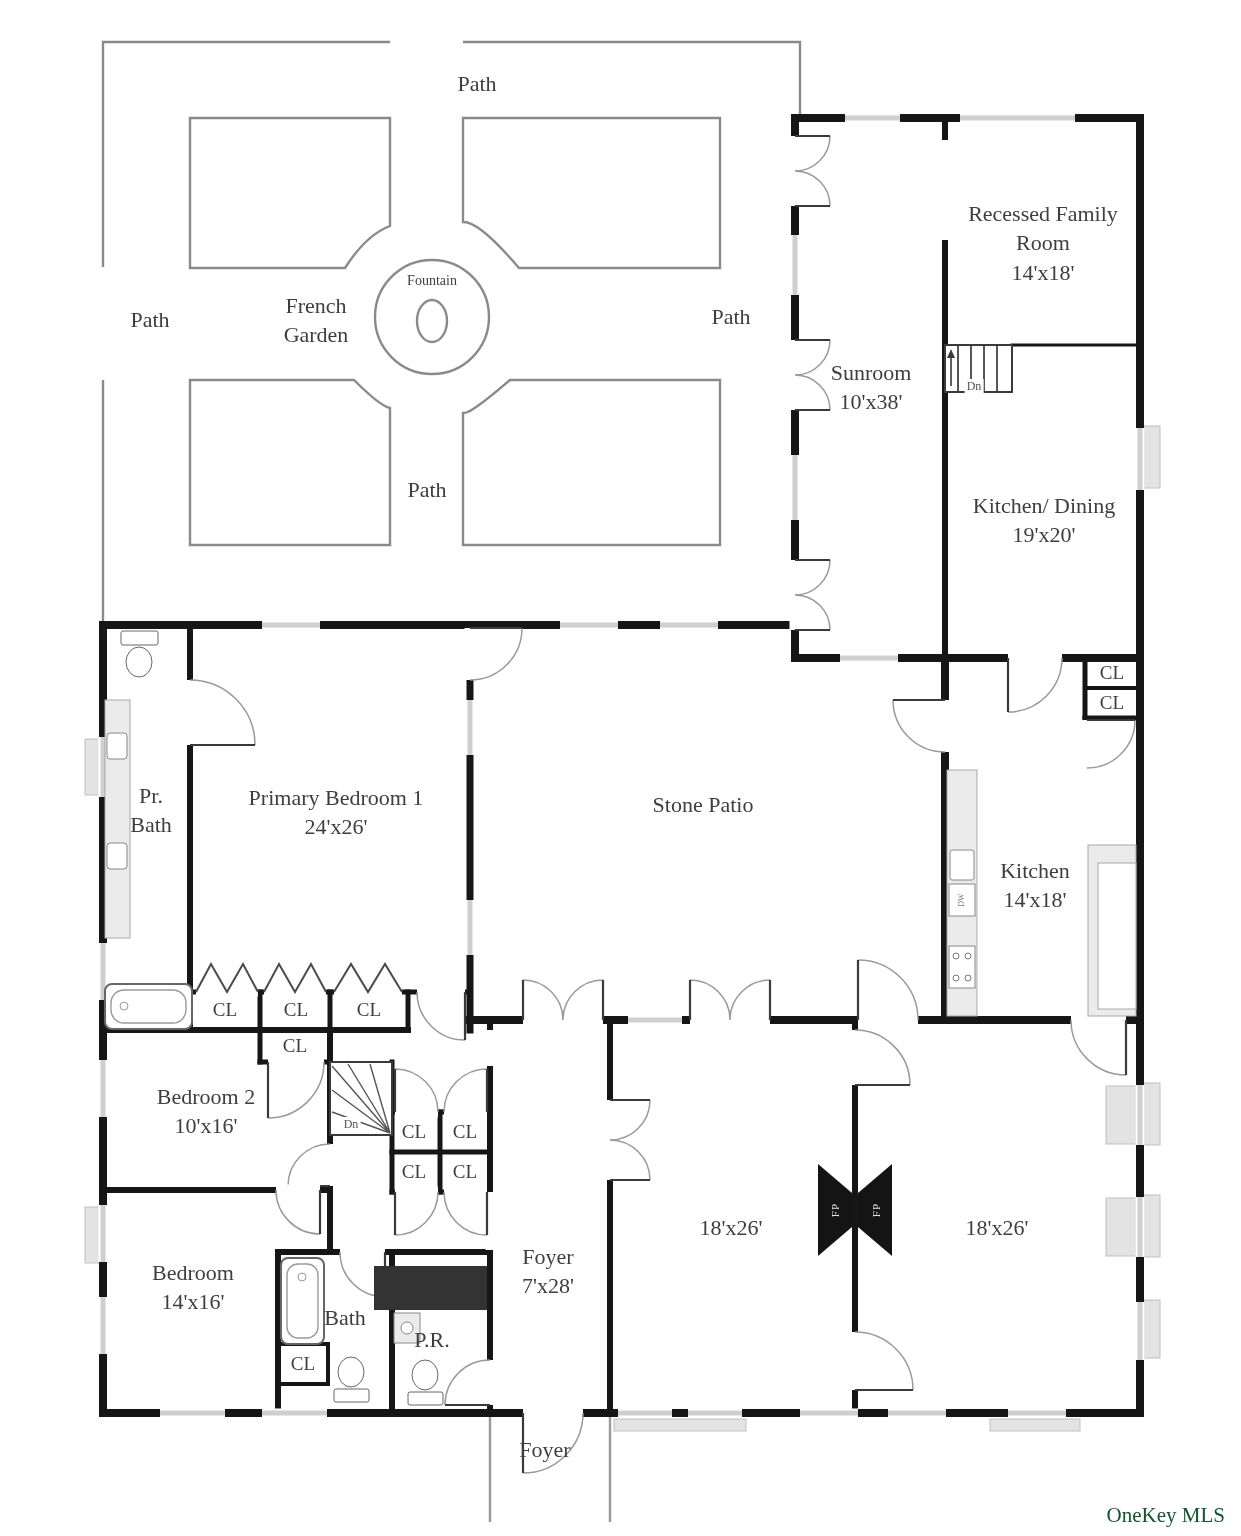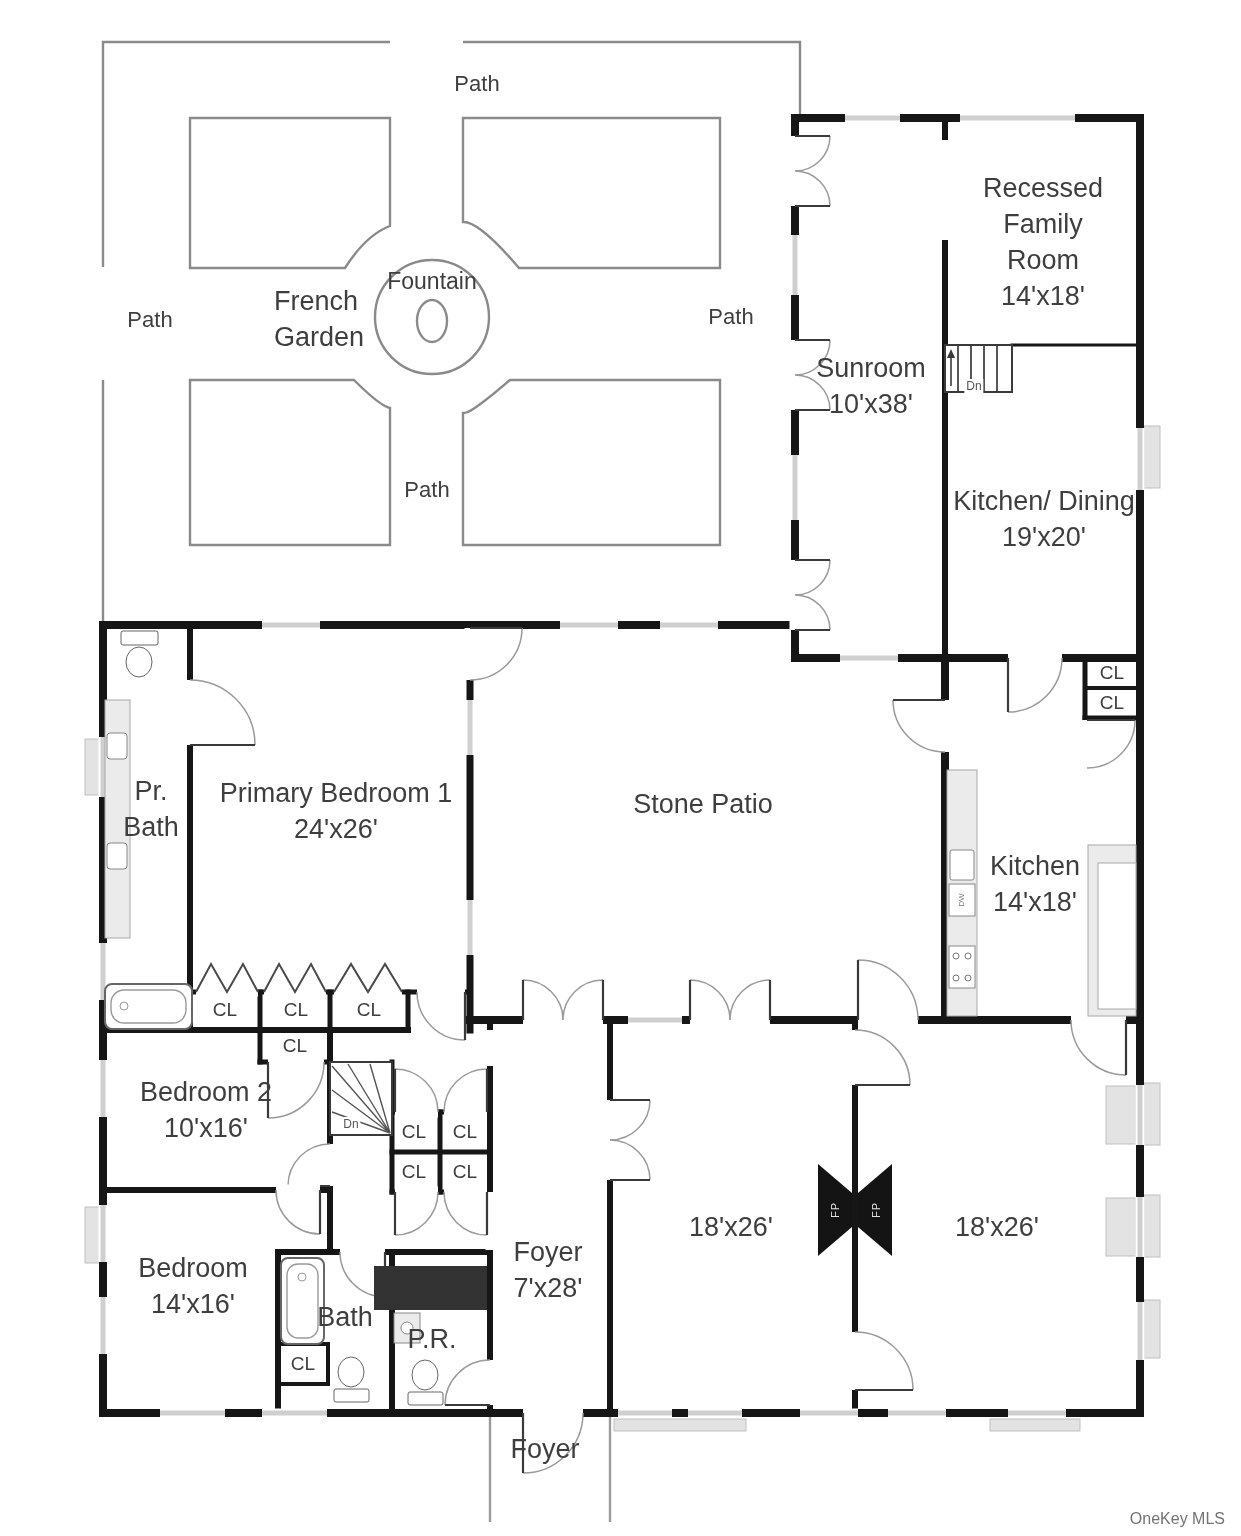--- a/index.html
+++ b/index.html
@@ -1,30 +1,30 @@
 <!DOCTYPE html>
 <html><head>
 <meta charset="utf-8">
 <style>
   html,body{margin:0;padding:0;background:#fff;}
   #page{position:relative;width:1241px;height:1536px;background:#fff;overflow:hidden;
-        font-family:Liberation Sans, sans-serif;color:#3e3e3e;}
+        font-family:Liberation Serif, serif;color:#3e3e3e;}
   #plan-svg{position:absolute;left:0;top:0;}
   .lbl{position:absolute;transform:translate(-50%,-50%);text-align:center;
-       font-size:27px;line-height:1.33;color:#3e3e3e;white-space:nowrap;}
+       font-size:22px;line-height:1.33;color:#3e3e3e;white-space:nowrap;}
   .wrap{white-space:normal;}
   .rname,.rdims{display:block;}
   .path-lbl{font-size:22px;}
-  .fountain-lbl{font-size:23px;}
+  .fountain-lbl{font-size:14px;}
   .cl{font-size:19px;}
   .dn{font-size:12px;color:#555;background:#fff;padding:0 2px;text-align:right;}
   .fp{font-size:11px;color:#e2e2e2;letter-spacing:1px;
       transform:translate(-50%,-50%) rotate(-90deg);}
   .dw{font-size:8px;color:#777;transform:translate(-50%,-50%) rotate(-90deg);}
-  .watermark{position:absolute;right:16px;bottom:8px;font-size:16px;color:#737373;}
+  .watermark{position:absolute;right:16px;bottom:8px;font-size:21px;color:#14532d;}
 </style>
 </head>
 <body>
 
 <div id="page">
 
   <svg id="plan-svg" width="1241" height="1536" viewBox="0 0 1241 1536">
 
     <g stroke="#8a8a8a" stroke-width="2.4" fill="none">
       <path d="M103,267 L103,42 L390,42 M463,42 L800,42 L800,118 M103,380 L103,621"></path>

